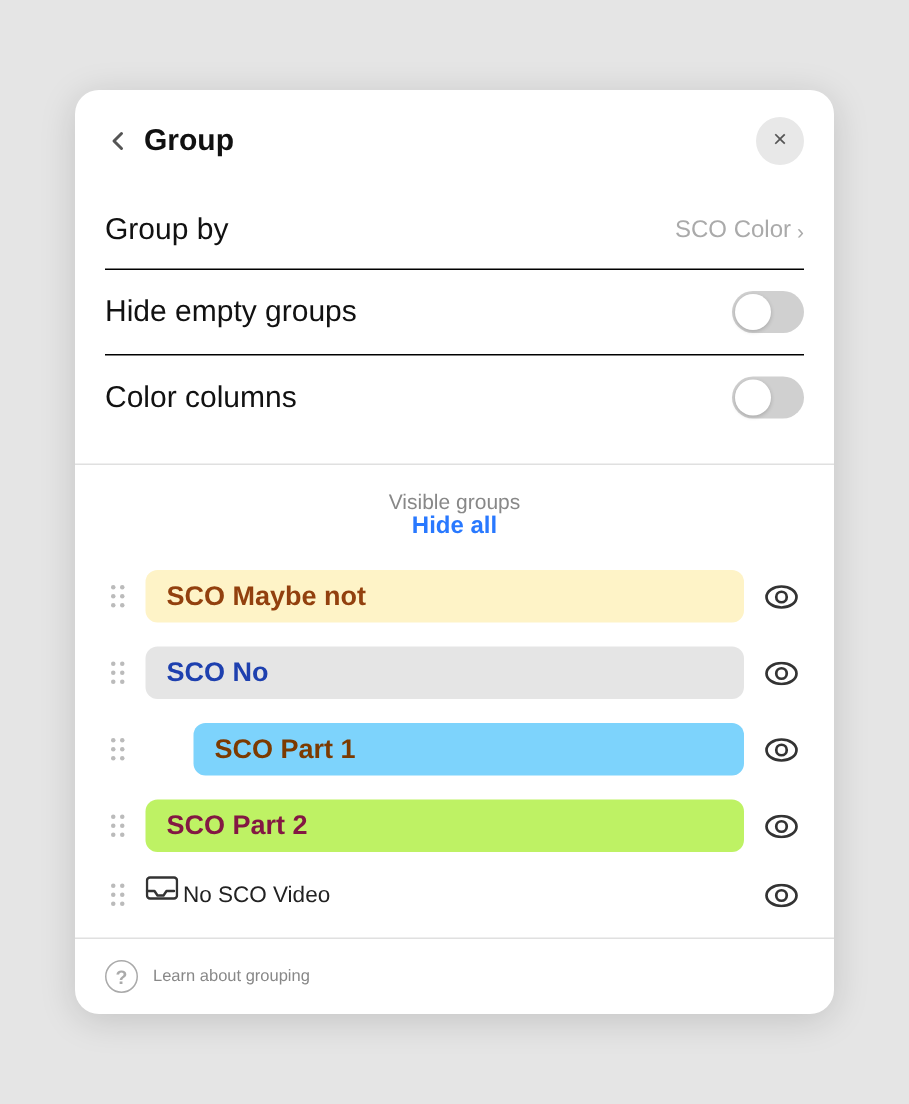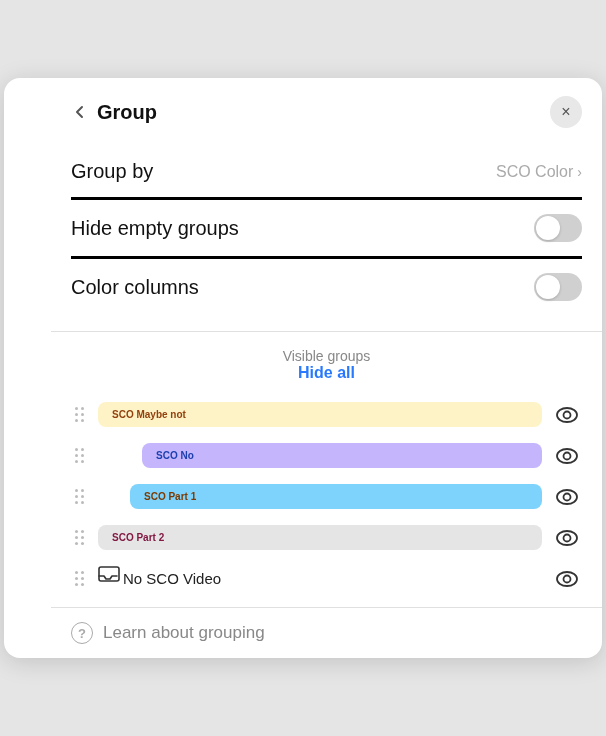--- a/index.html
+++ b/index.html
@@ -5,26 +5,25 @@
     * { box-sizing: border-box; margin: 0; padding: 0; }
     body {
       font-family: -apple-system, BlinkMacSystemFont, 'Segoe UI', sans-serif;
       background: #e5e5e5;
       display: flex;
       justify-content: center;
       align-items: center;
       min-height: 100vh;
     }
     .panel {
-      width: 598px;
+      width: 506px;
       background: #ffffff;
       border-radius: 16px;
       box-shadow: 0 4px 24px rgba(0,0,0,0.15);
       overflow: hidden;
-      padding-left: 47px;
     }
     
     .header {
       display: flex;
       align-items: center;
       padding: 18px 20px 14px 20px;
       position: relative;
     }
     .back-btn {
       background: none;
@@ -59,21 +58,21 @@
     .settings-section {
       padding: 4px 20px 16px 20px;
     }
     .setting-row {
       display: flex;
       align-items: center;
       justify-content: space-between;
       padding: 14px 0;
     }
     .setting-row + .setting-row {
-      border-top: 3px solid #000000;
+      border-top: 1px solid #000000;
     }
     .setting-label {
       font-size: 20px;
       color: #111;
     }
     .setting-value {
       display: flex;
       align-items: center;
       gap: 4px;
       color: #aaa;
@@ -158,27 +157,27 @@
     .drag-dot {
       width: 3px;
       height: 3px;
       border-radius: 50%;
       background: #bbb;
     }
     .group-badge {
       flex: 1;
       padding: 7px 14px;
       border-radius: 8px;
-      font-size: 10px;
+      font-size: 18px;
       font-weight: 600;
     }
     .badge-yellow { background: #fef3c7; color: #92400e; }
-    .badge-blue   { background: #c4b5fd; color: #1e40af; margin-left: 44px; }
+    .badge-blue   { background: #e5e5e5; color: #1e40af; }
     .badge-orange { background: #7dd3fc; color: #7c3a00; margin-left: 32px; }
-    .badge-pink   { background: #e5e5e5; color: #831843; }
+    .badge-pink   { background: #bef264; color: #831843; }
     .group-no-badge {
       flex: 1;
       font-size: 15px;
       font-weight: 500;
       color: #222;
       display: flex;
       align-items: center;
       gap: 3px;
     }
     .inbox-icon {
@@ -210,21 +209,21 @@
       border: 1.5px solid #aaa;
       display: flex;
       align-items: center;
       justify-content: center;
       color: #aaa;
       font-size: 13px;
       font-weight: 700;
       cursor: pointer;
     }
     .footer-link {
-      font-size: 17px;
+      font-size: 11px;
       color: #888;
       cursor: pointer;
     }
   </style>
 </head>
 <body>
 
 <div class="panel">
 
   <div class="header">

